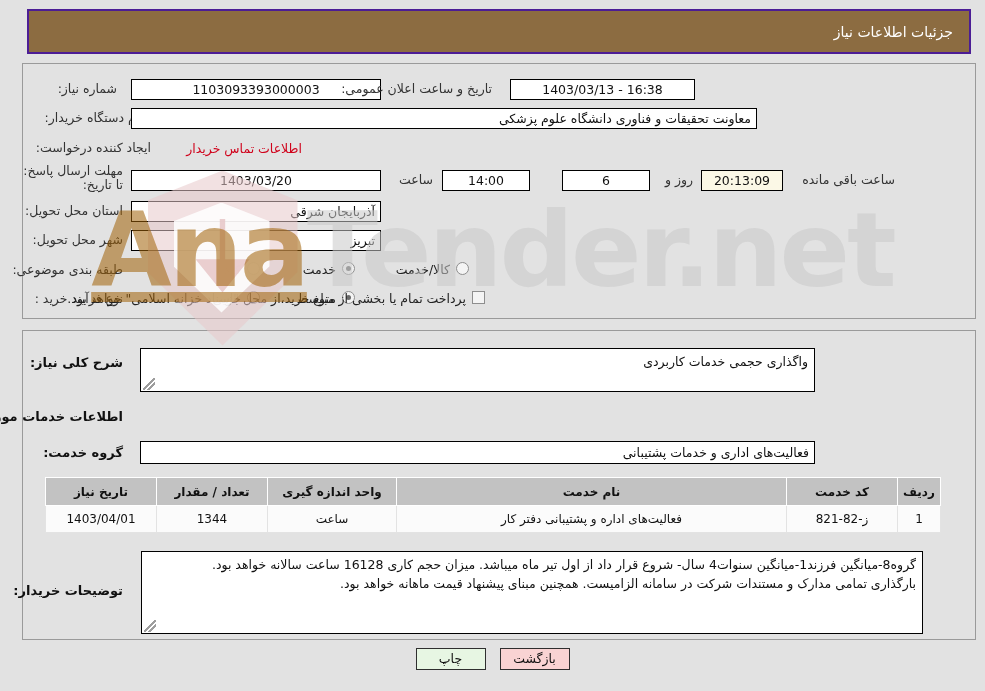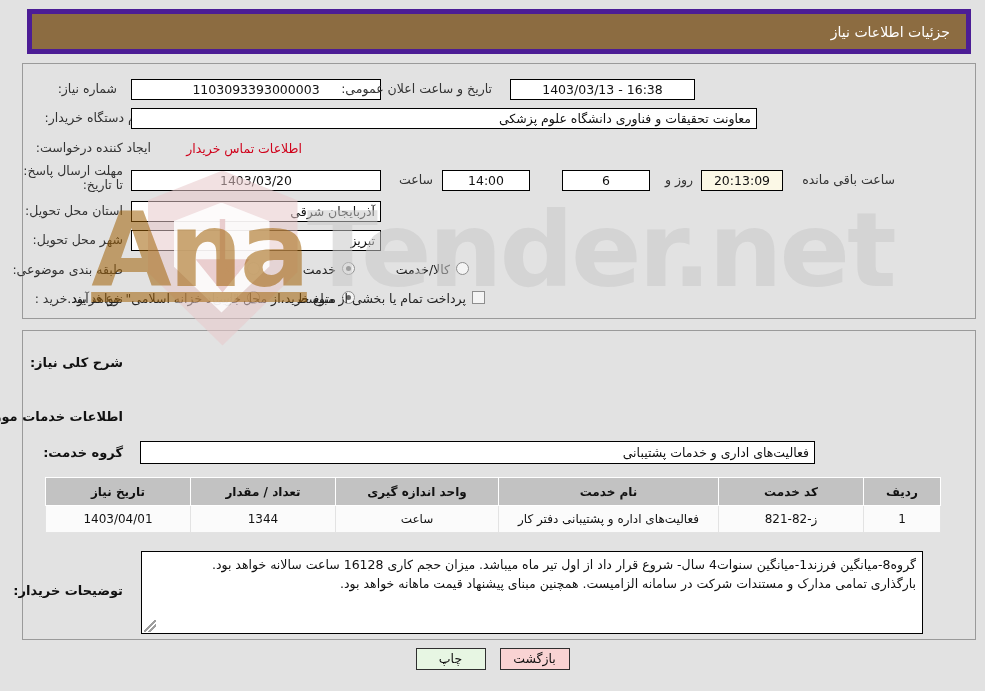--- a/index.html
+++ b/index.html
@@ -42,21 +42,21 @@
     text-align:center;direction:ltr;
     font-family:"DejaVu Sans","Liberation Sans",sans-serif;
     font-size:104px;font-weight:bold;letter-spacing:-3px;
     color:#c9c9c9;opacity:.55;
   }
   .wm-text .pink{color:#a16207;text-decoration:underline;}
 
   
   .header-bar{
     position:absolute;left:27px;top:9px;width:944px;height:45px;
-    background:#8c6c41;border:5px solid #4c1d95;
+    background:#8c6c41;border:2px solid #4c1d95;
     box-sizing:border-box;
     display:flex;align-items:center;justify-content:flex-start;
     z-index:2;
   }
   .header-title{
     color:#ffffff;font-size:14px;padding-right:16px;
   }
 
   
   .panel{
@@ -121,21 +121,21 @@
     white-space:nowrap;
   }
   .bold-lbl{font-weight:bold;color:#111;font-size:13px;white-space:nowrap;}
 
   
   .tbl-wrap{position:absolute;left:45px;top:477px;width:896px;z-index:3;}
   table{border-collapse:collapse;width:100%;background:#fff;}
   th{
     background:#c2c2c2;border:1px solid #ffffff;
     font-size:12px;font-weight:bold;color:#111;
-    height:27px;padding:0 17px;text-align:center;white-space:nowrap;
+    height:27px;padding:0 0;text-align:center;white-space:nowrap;
   }
   td{
     background:#fbfbfb;border:1px solid #e3e3e3;
     font-size:12px;color:#111;height:26px;padding:0 6px;text-align:center;
     white-space:nowrap;
   }
 
   
   .btns{
     position:absolute;left:0;top:648px;width:985px;
@@ -278,20 +278,24 @@
     <div class="radio-item">
       <span class="cbox"></span>
       <span>پرداخت تمام یا بخشی از مبلغ خرید،از محل "اسناد خزانه اسلامی" خواهد بود.</span>
     </div>
   </div>
 
   <div class="panel panel-bottom"></div>
 
   <div class="frow" style="right:862px;top:355px;">
     <div class="bold-lbl">شرح کلی نیاز:</div>
+  </div>
+  <div class="ta" style="position:absolute;right:170px;top:348px;width:675px;height:44px;z-index:3;">
+    <span>واگذاری حجمی خدمات کاربردی</span>
+    <span class="grip"></span>
   </div>
 
   <div class="section-head" style="right:862px;top:409px;">اطلاعات خدمات مورد نیاز</div>
 
   <div class="frow" style="right:862px;top:445px;">
     <div class="bold-lbl">گروه خدمت:</div>
   </div>
   <div class="frow" style="right:170px;top:441px;">
     <div class="box right" style="width:675px;height:23px;line-height:21px;">فعالیت‌های اداری و خدمات پشتیبانی</div>
   </div>

